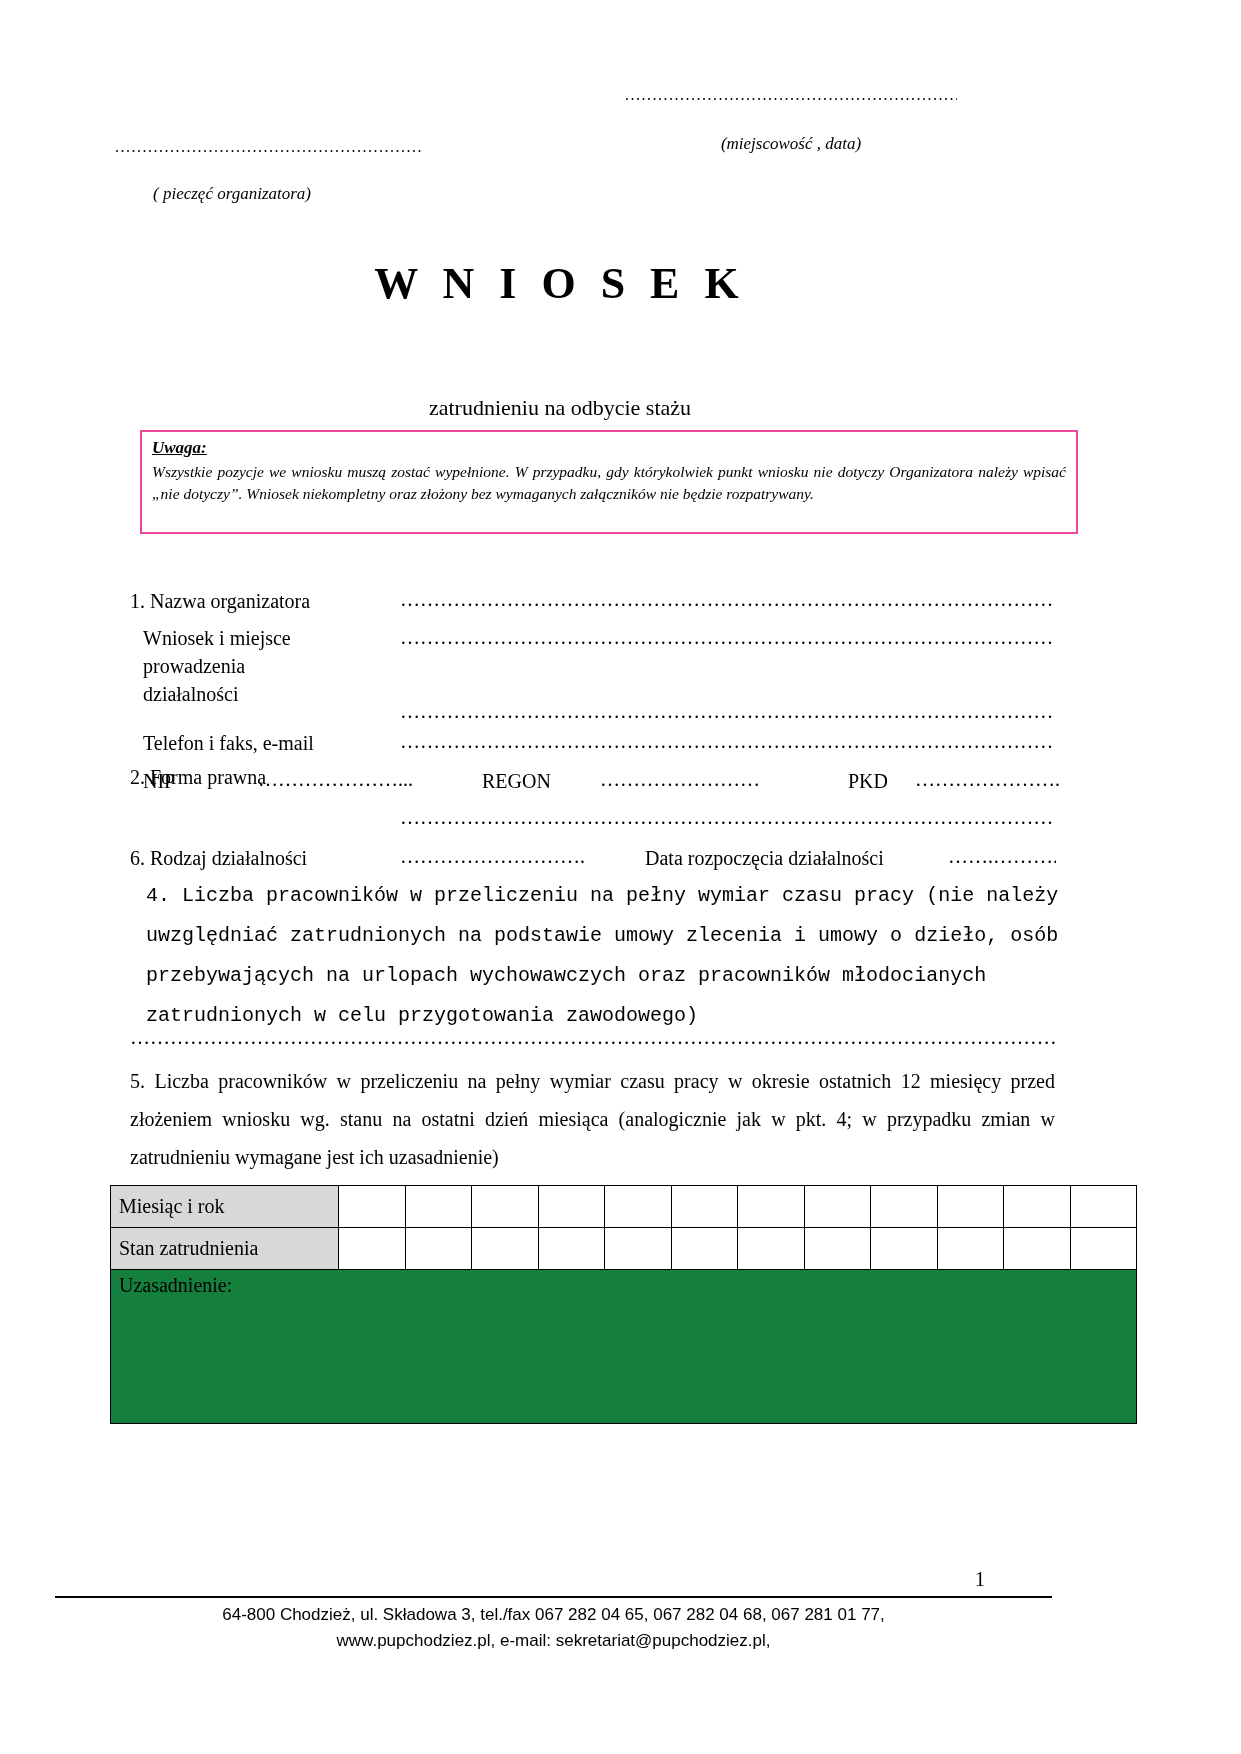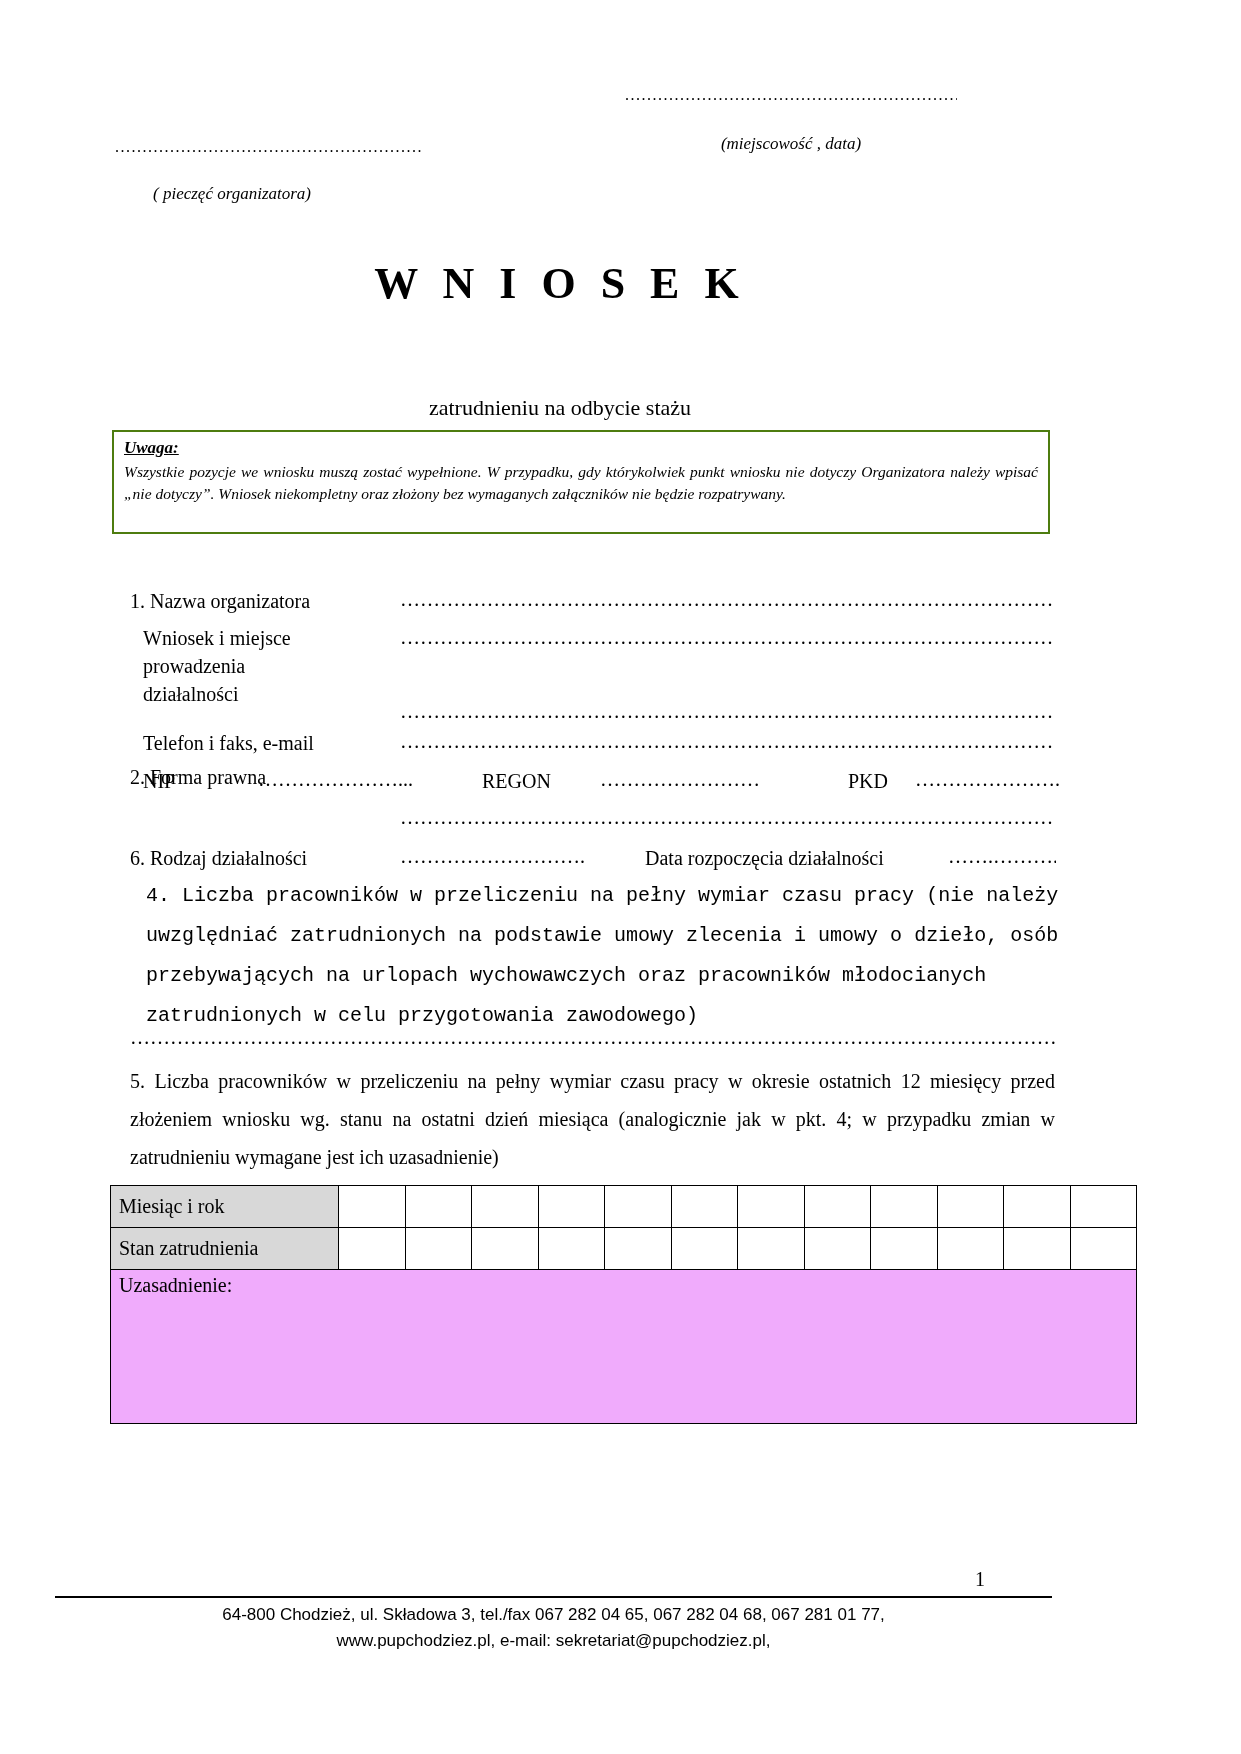--- a/index.html
+++ b/index.html
@@ -7,30 +7,30 @@
         font-family:"Liberation Serif","DejaVu Serif",serif;color:#000;overflow:hidden;}
   .abs{position:absolute;}
   .it{font-style:italic;}
   .sm{font-size:17px;text-align:right;}
   .body-text{font-size:20px;line-height:26px;white-space:nowrap;}
   .dots{display:block;overflow:hidden;white-space:nowrap;height:27px;font-size:20px;}
   .dots-inline{display:inline-block;overflow:hidden;white-space:nowrap;height:27px;font-size:20px;vertical-align:top;}
   .periods{display:block;overflow:hidden;white-space:nowrap;height:22px;font-size:16px;letter-spacing:1.5px;}
   .title{font-size:44px;font-weight:bold;letter-spacing:7px;text-align:center;margin:0;line-height:52px;}
   .subtitle{font-size:22px;text-align:center;line-height:30px;}
-  .notice-box{border:2px solid #4d7c0f;box-sizing:border-box;padding:4px 10px 6px 10px;}
+  .notice-box{border:2px solid #ec4899;box-sizing:border-box;padding:4px 10px 6px 10px;margin-left:28px;}
   .notice-h{font-size:17px;font-weight:bold;font-style:italic;text-decoration:underline;line-height:24px;}
   .notice-b{font-size:15.5px;font-style:italic;text-align:justify;line-height:22px;margin-top:1px;}
   .para{font-size:20px;line-height:40px;}
   .para38{font-size:20px;line-height:38px;text-align:justify;}
   .multiline{font-size:20px;line-height:28px;}
   table.emp{border-collapse:collapse;table-layout:fixed;width:1027px;}
   table.emp td{border:1px solid #000;height:37px;padding:0;}
   table.emp td.lab{background:#d8d8d8;font-size:20px;padding:2px 4px 2px 8px;}
-  table.emp td.uz{height:145px;vertical-align:top;font-size:20px;padding:4px 8px;background:#f0abfc;}
+  table.emp td.uz{height:145px;vertical-align:top;font-size:20px;padding:4px 8px;background:#15803d;}
   .footer-text{font-family:"Liberation Sans","DejaVu Sans",sans-serif;font-size:17px;
                text-align:center;line-height:26px;}
   .rule{background:#000;height:2px;}
   .pagenum{font-size:20px;text-align:right;}
 </style>
 </head>
 <body>
 
 <div class="page">
 

